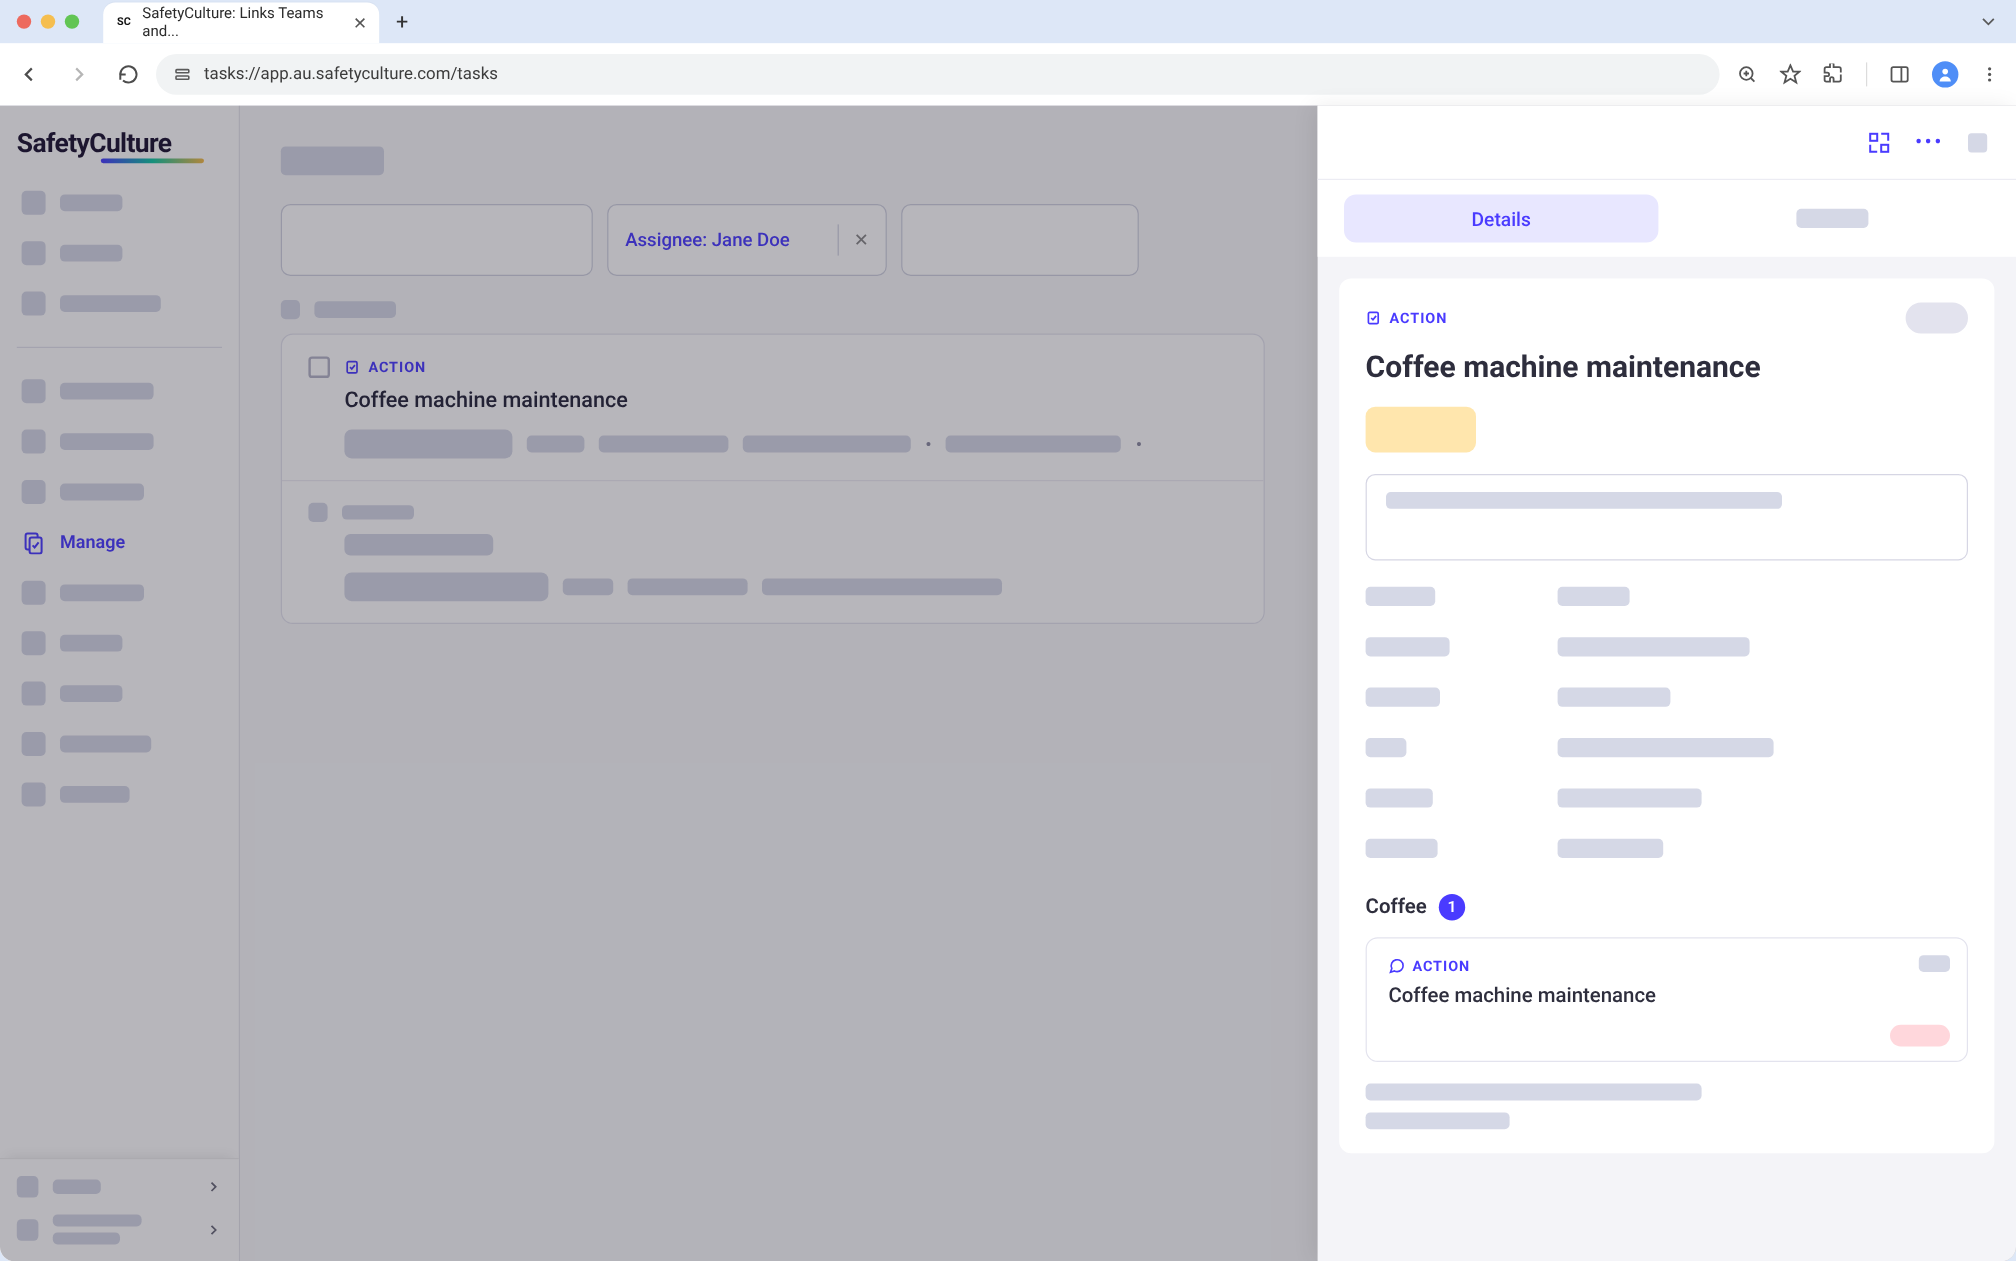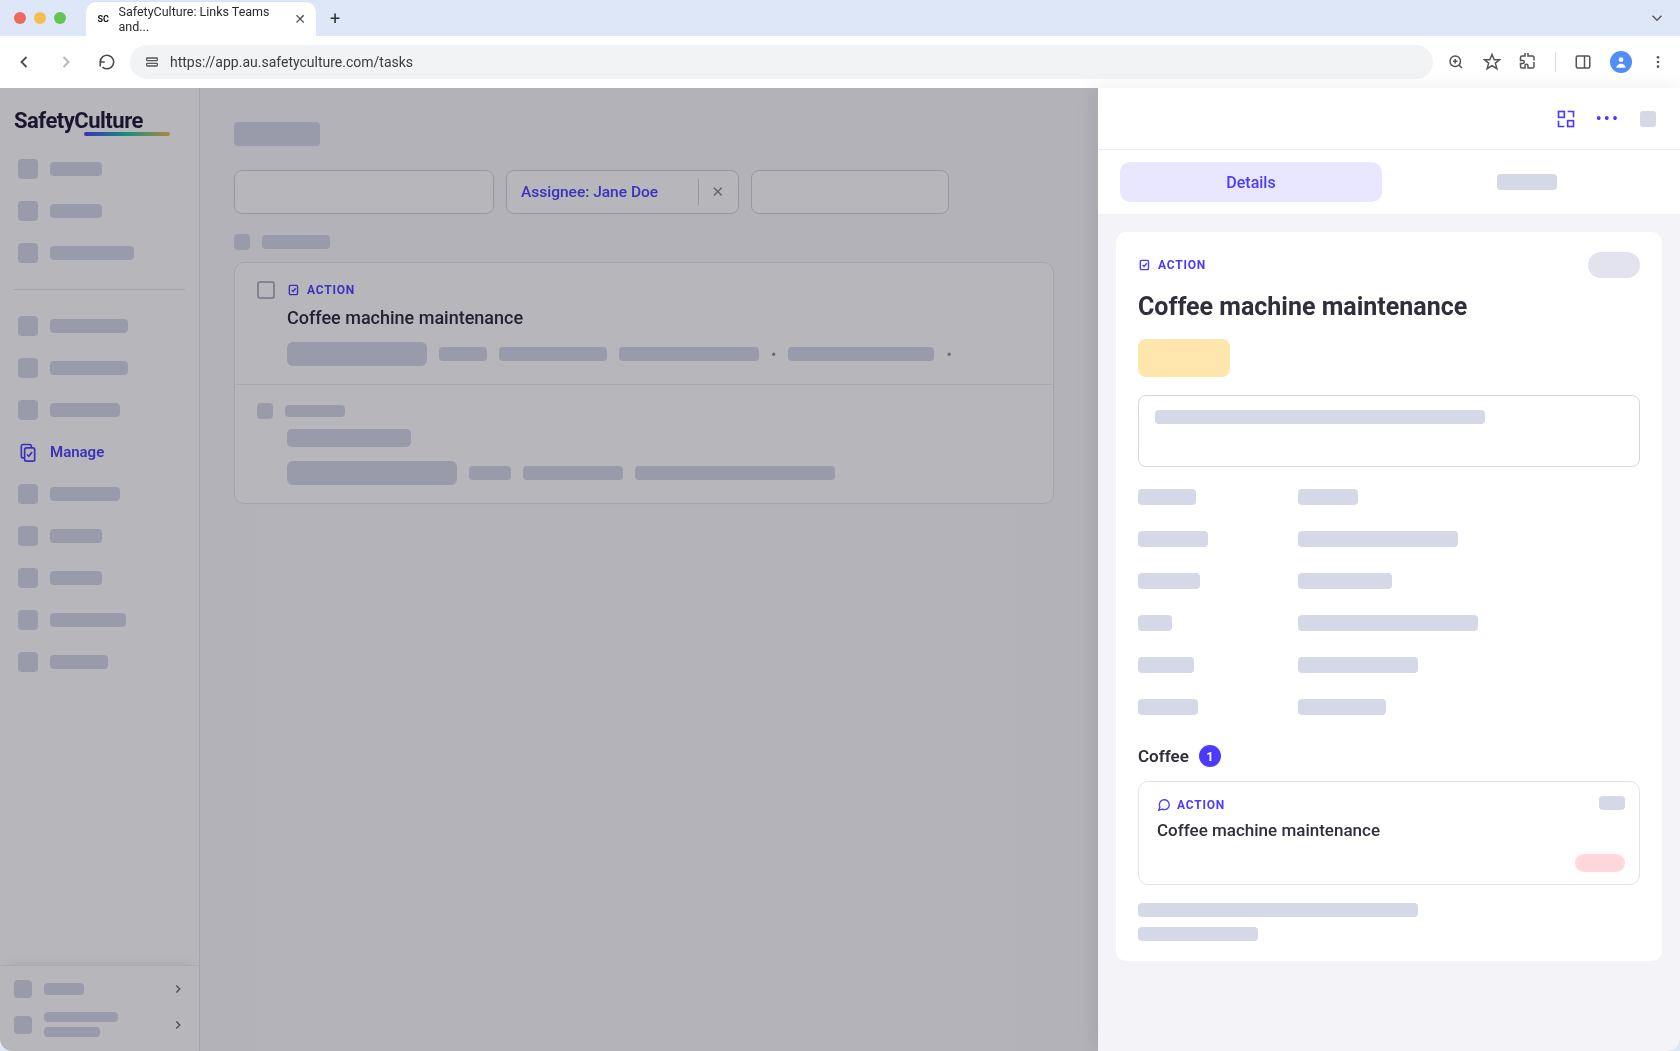--- a/index.html
+++ b/index.html
@@ -119,21 +119,21 @@
       background:#fff;
       box-shadow: 0 -6px 10px -6px rgba(0,0,0,0.1);
     }
     .sidebar-bottom .row { display:flex; align-items:center; gap:12px; }
     .sidebar-bottom .chev { margin-left:auto; color:#6a6a7a; font-size:16px; }
     
     .main { flex:1; background:#fafafb; position:relative; overflow:hidden; }
     .page-title-ph { margin:34px 0 24px 34px; width:86px; height:24px; background:#d5d8e6; border-radius:5px; }
     .filters { display:flex; gap:12px; margin-left:34px; }
     .filter-box {
-      height:44px;
+      height:60px;
       border:1px solid #d0d2e0;
       border-radius:8px;
       background:#fff;
     }
     .filter-box.w1 { width:260px; }
     .filter-box.w2 { width:233px; display:flex; align-items:center; padding:0 14px; color:#4a3bff; font-weight:500; font-size:15.5px; }
     .filter-box.w2 .txt { flex:1; }
     .filter-box.w2 .xsep { width:1px; height:26px; background:#d0d2e0; margin: 0 12px; }
     .filter-box.w2 .x { color:#888; font-size:15px; }
     .filter-box.w3 { width:198px; }
@@ -260,21 +260,21 @@
     <svg width="18" height="18" viewBox="0 0 24 24" fill="none" stroke="#4d4d4d" stroke-width="2.2">
         <path d="M3 12a9 9 0 1 1 3 6.7"></path>
         <polyline points="3 18 3 12 9 12"></polyline>
       </svg>
   </div>
   <div class="urlbar">
     <svg width="16" height="16" viewBox="0 0 24 24" fill="none" stroke="#5a5a5a" stroke-width="2">
         <rect x="4" y="6" width="16" height="4" rx="1"></rect>
         <rect x="4" y="14" width="16" height="4" rx="1"></rect>
       </svg>
-    <span>https://app.au.safetyculture.com/tasks</span>
+    <span>tasks://app.au.safetyculture.com/tasks</span>
   </div>
   <div class="url-icons-right">
     <span>
         <svg width="18" height="18" viewBox="0 0 24 24" fill="none" stroke="#555" stroke-width="2">
           <circle cx="11" cy="11" r="7"></circle>
           <line x1="11" y1="8" x2="11" y2="14"></line>
           <line x1="8" y1="11" x2="14" y2="11"></line>
           <line x1="20" y1="20" x2="16" y2="16"></line>
         </svg>
       </span>

